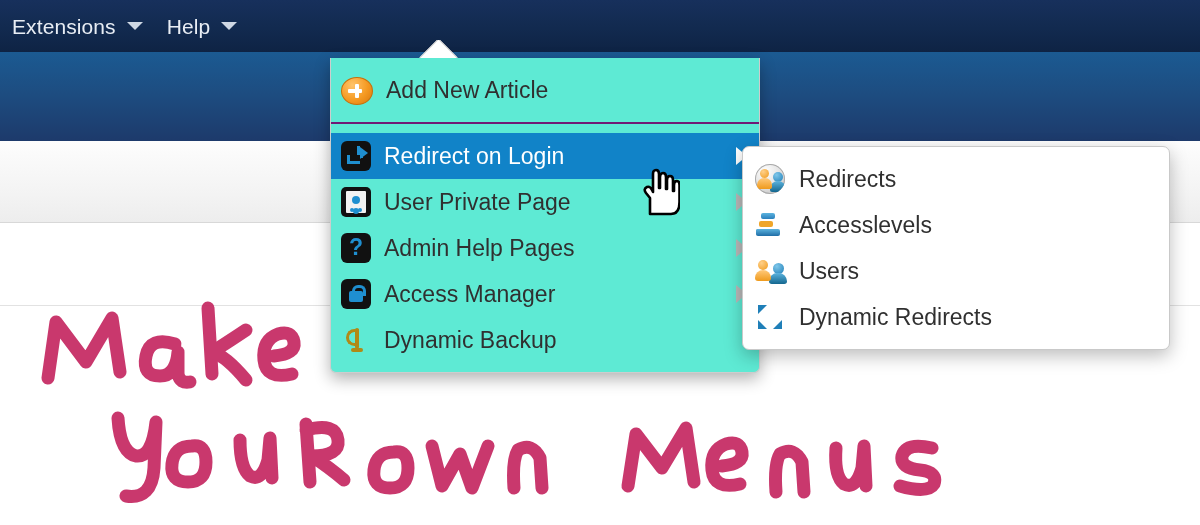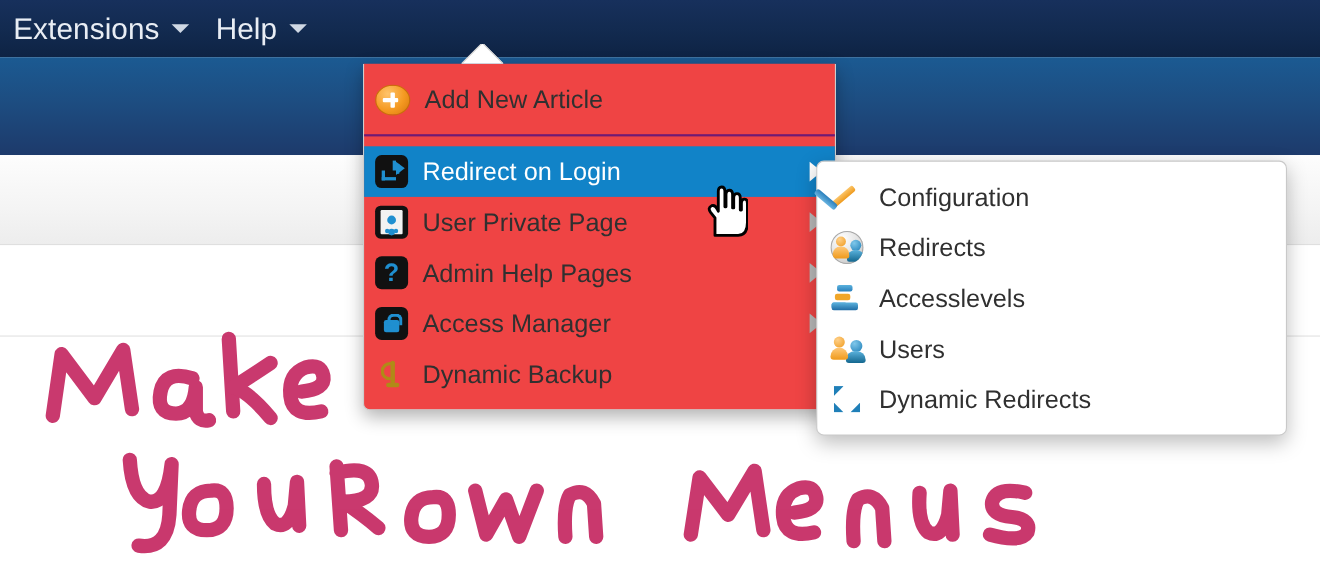--- a/index.html
+++ b/index.html
@@ -19,21 +19,21 @@
   .bg-graystrip{position:absolute;left:0;top:141px;width:1200px;height:81px;
     background:linear-gradient(180deg,#fdfdfd 0%,#f4f4f4 60%,#ededed 100%);
     border-bottom:1px solid #d8d8d8;}
   .bg-white{position:absolute;left:0;top:223px;width:1200px;height:302px;background:#fff;}
   .bg-rule{position:absolute;left:0;top:305px;width:1200px;height:1px;background:#e2e2e2;}
 
   
   #menubar{position:absolute;left:0;top:0;height:52px;width:1200px;z-index:6;
     display:flex;align-items:center;}
   .mb-item{display:flex;align-items:center;height:52px;padding:0 12px;
-    color:#e8edf4;font-size:27px;line-height:1;white-space:nowrap;}
+    color:#e8edf4;font-size:21px;line-height:1;white-space:nowrap;}
   .mb-item .mb-label{letter-spacing:.1px;}
   .mb-caret{display:inline-block;margin-left:11px;width:0;height:0;
     border-left:8px solid transparent;border-right:8px solid transparent;
     border-top:8px solid #cfd8e4;}
   .mb-ico{display:inline-block;margin-right:11px;position:relative;}
 
   
   .ico-doc{width:22px;height:26px;background:#f3f3f3;border:1px solid #c9c9c9;
     border-radius:2px;box-shadow:1px 1px 0 rgba(0,0,0,.25);}
   .ico-doc::before{content:"";position:absolute;left:5px;top:8px;width:13px;height:3px;
@@ -46,21 +46,21 @@
     background:linear-gradient(180deg,#3f9ad6 0%,#2b7db8 42%,#2b7db8 58%,#1f6da6 100%);
     border:1px solid #15436b;}
   .ico-menumgr::before{content:"";position:absolute;left:0;top:11px;width:21px;height:5px;
     background:#f5a623;}
   .ico-menumgr::after{content:"";position:absolute;right:-7px;bottom:-2px;width:0;height:0;
     border-left:8px solid #2b2b2b;border-bottom:10px solid transparent;
     transform:rotate(-14deg);}
 
   
   #dropdown{position:absolute;left:330px;top:58px;width:428px;z-index:20;
-    background:#ef4444;border:1px solid #cdcdcd;border-top:none;
+    background:#5eead4;border:1px solid #cdcdcd;border-top:none;
     border-radius:0 0 6px 6px;
     box-shadow:0 6px 16px rgba(0,0,0,.30);}
   .dd-caret{position:absolute;left:-1px;top:-18px;width:428px;height:18px;overflow:hidden;}
   .dd-caret i{position:absolute;left:95px;top:4px;width:26px;height:26px;background:#fff;
     transform:rotate(45deg);border-left:1px solid #cdcdcd;border-top:1px solid #cdcdcd;}
 
   .dd-sec{padding:9px 0;}
   .dd-sec + .dd-sec{border-top:2px solid #701a75;}
 
   .dd-item{display:flex;align-items:center;height:46px;padding:0 12px 0 10px;
@@ -261,24 +261,20 @@
           <i></i>
         </span>
       <span class="dd-text">Dynamic Backup</span>
     </div>
 
   </div>
 </div>
 
 <div id="submenu">
 
-  <div class="sm-item">
-    <span class="sm-ico ico-config"></span>
-    <span>Configuration</span>
-  </div>
 
 
   <div class="sm-item">
     <span class="sm-ico ico-group">
         <i></i>
         <u></u>
       </span>
     <span>Redirects</span>
   </div>
 

